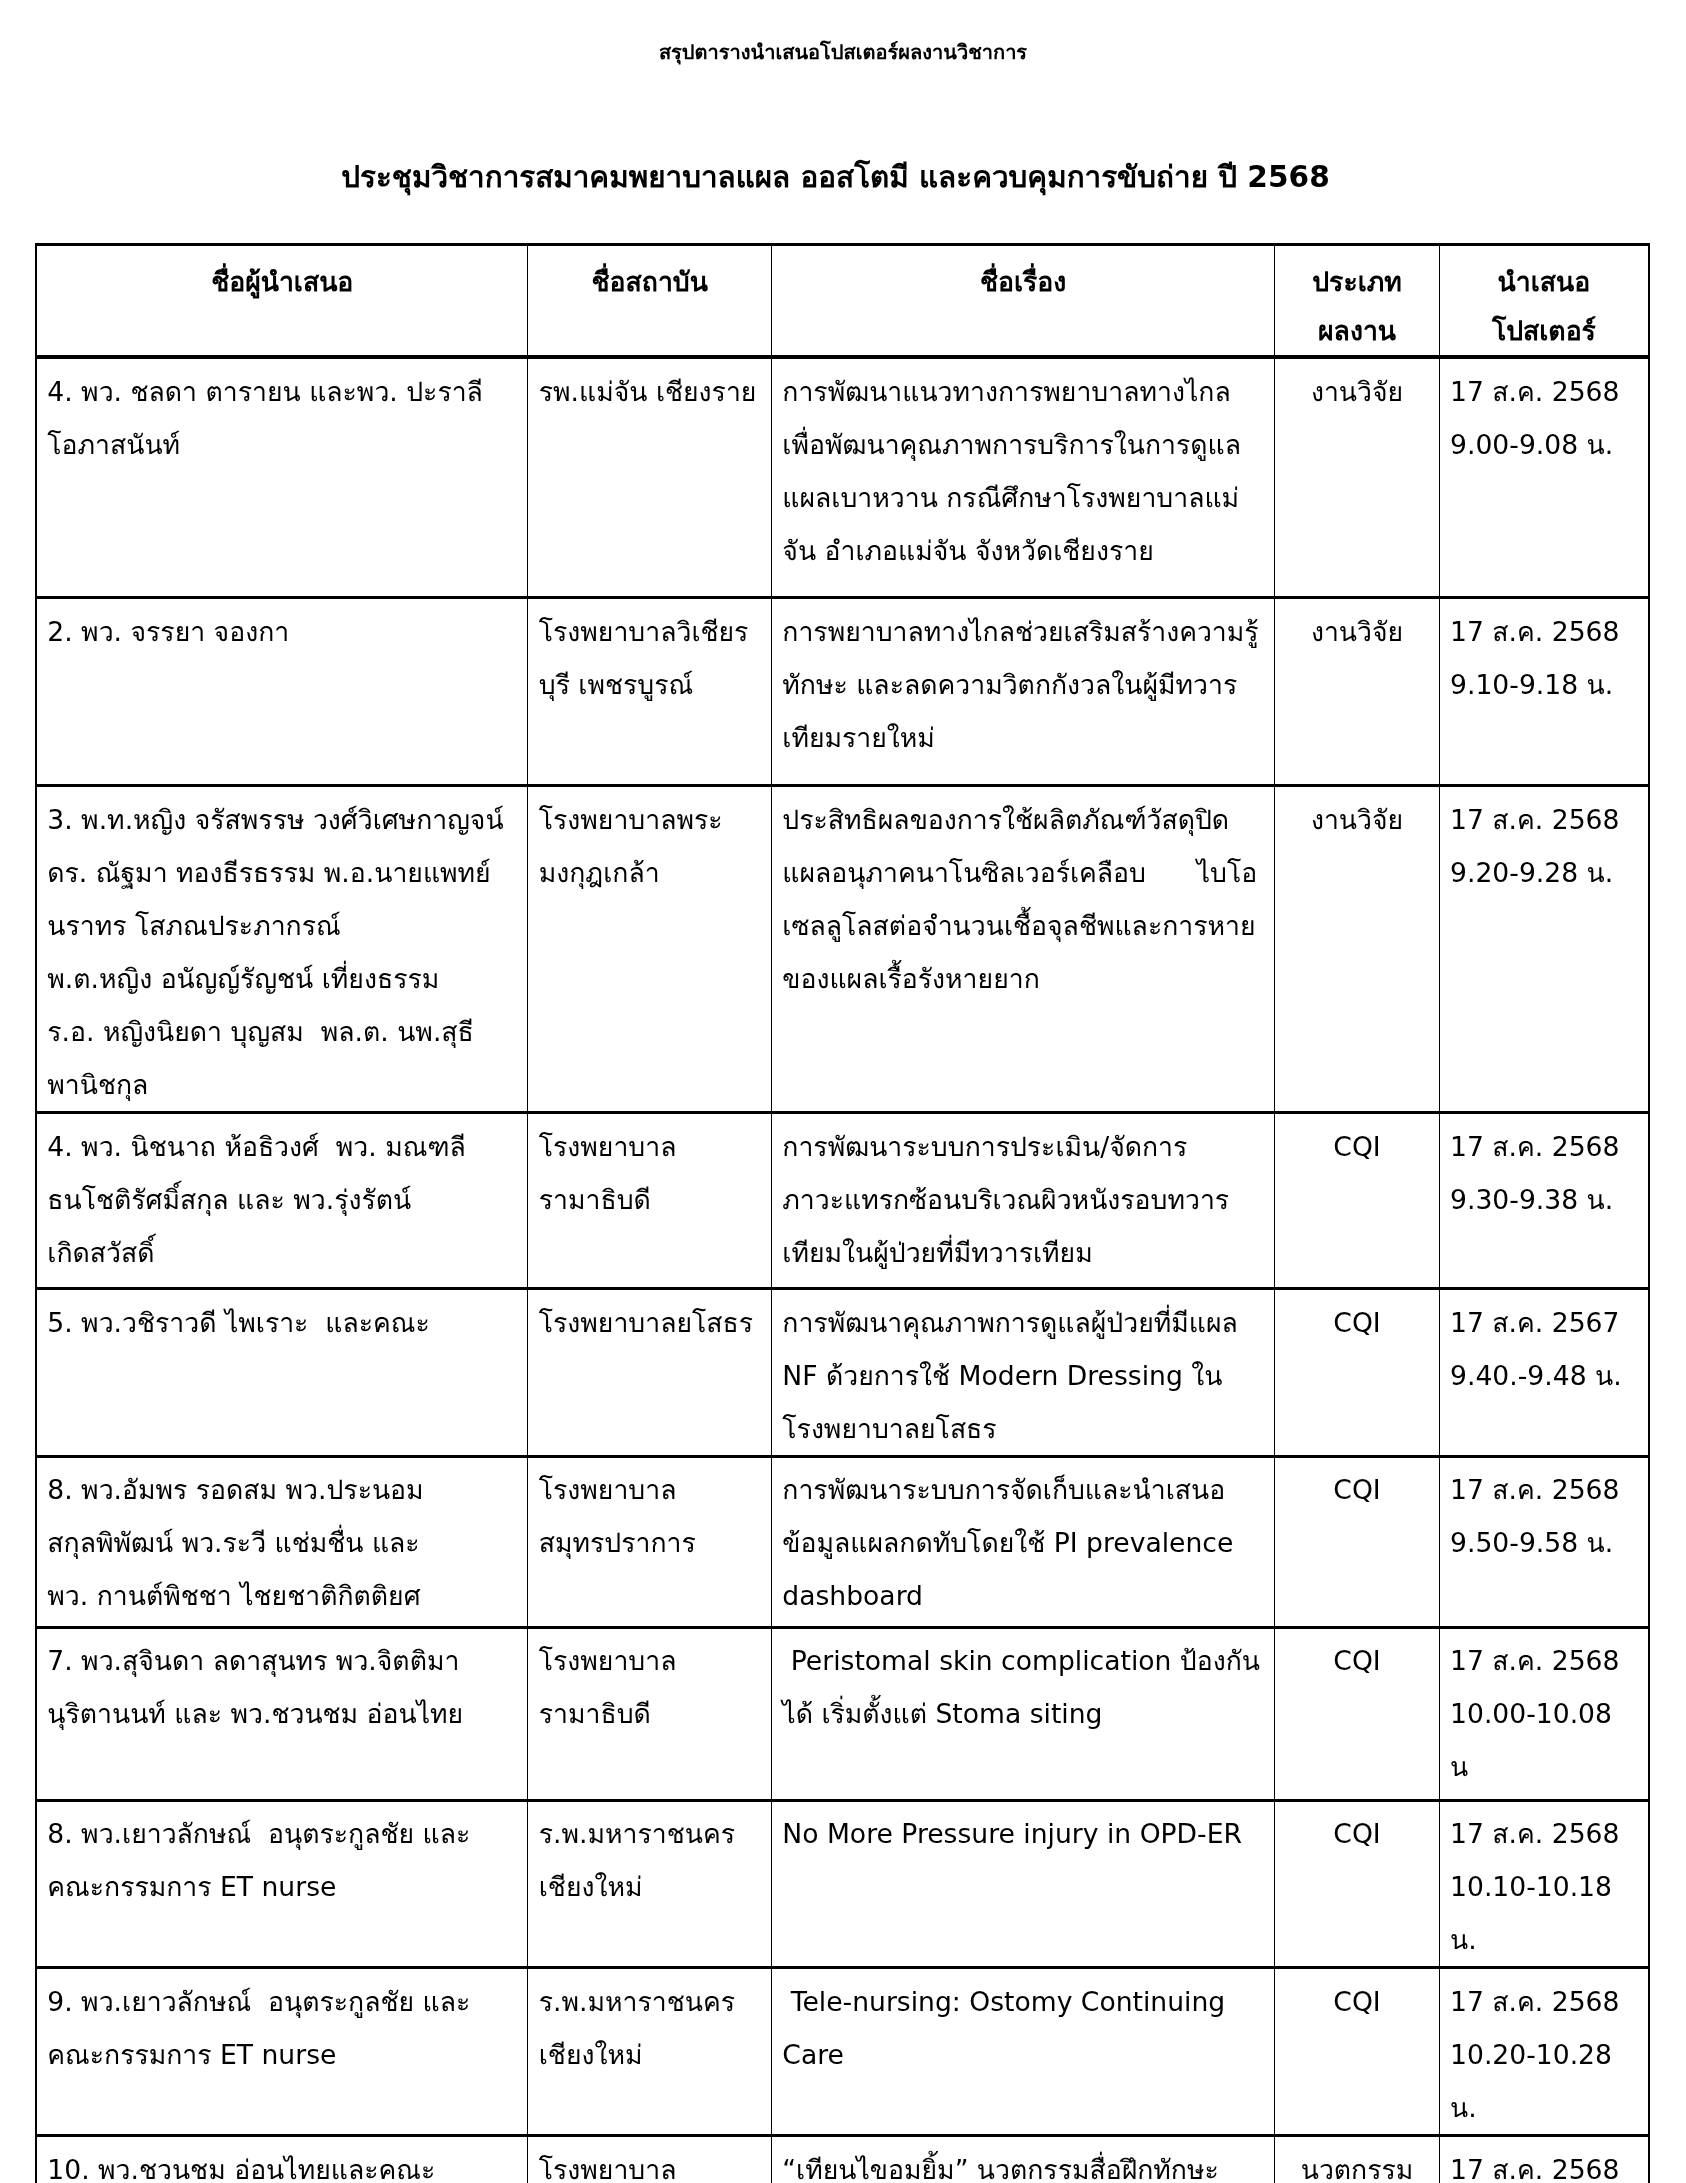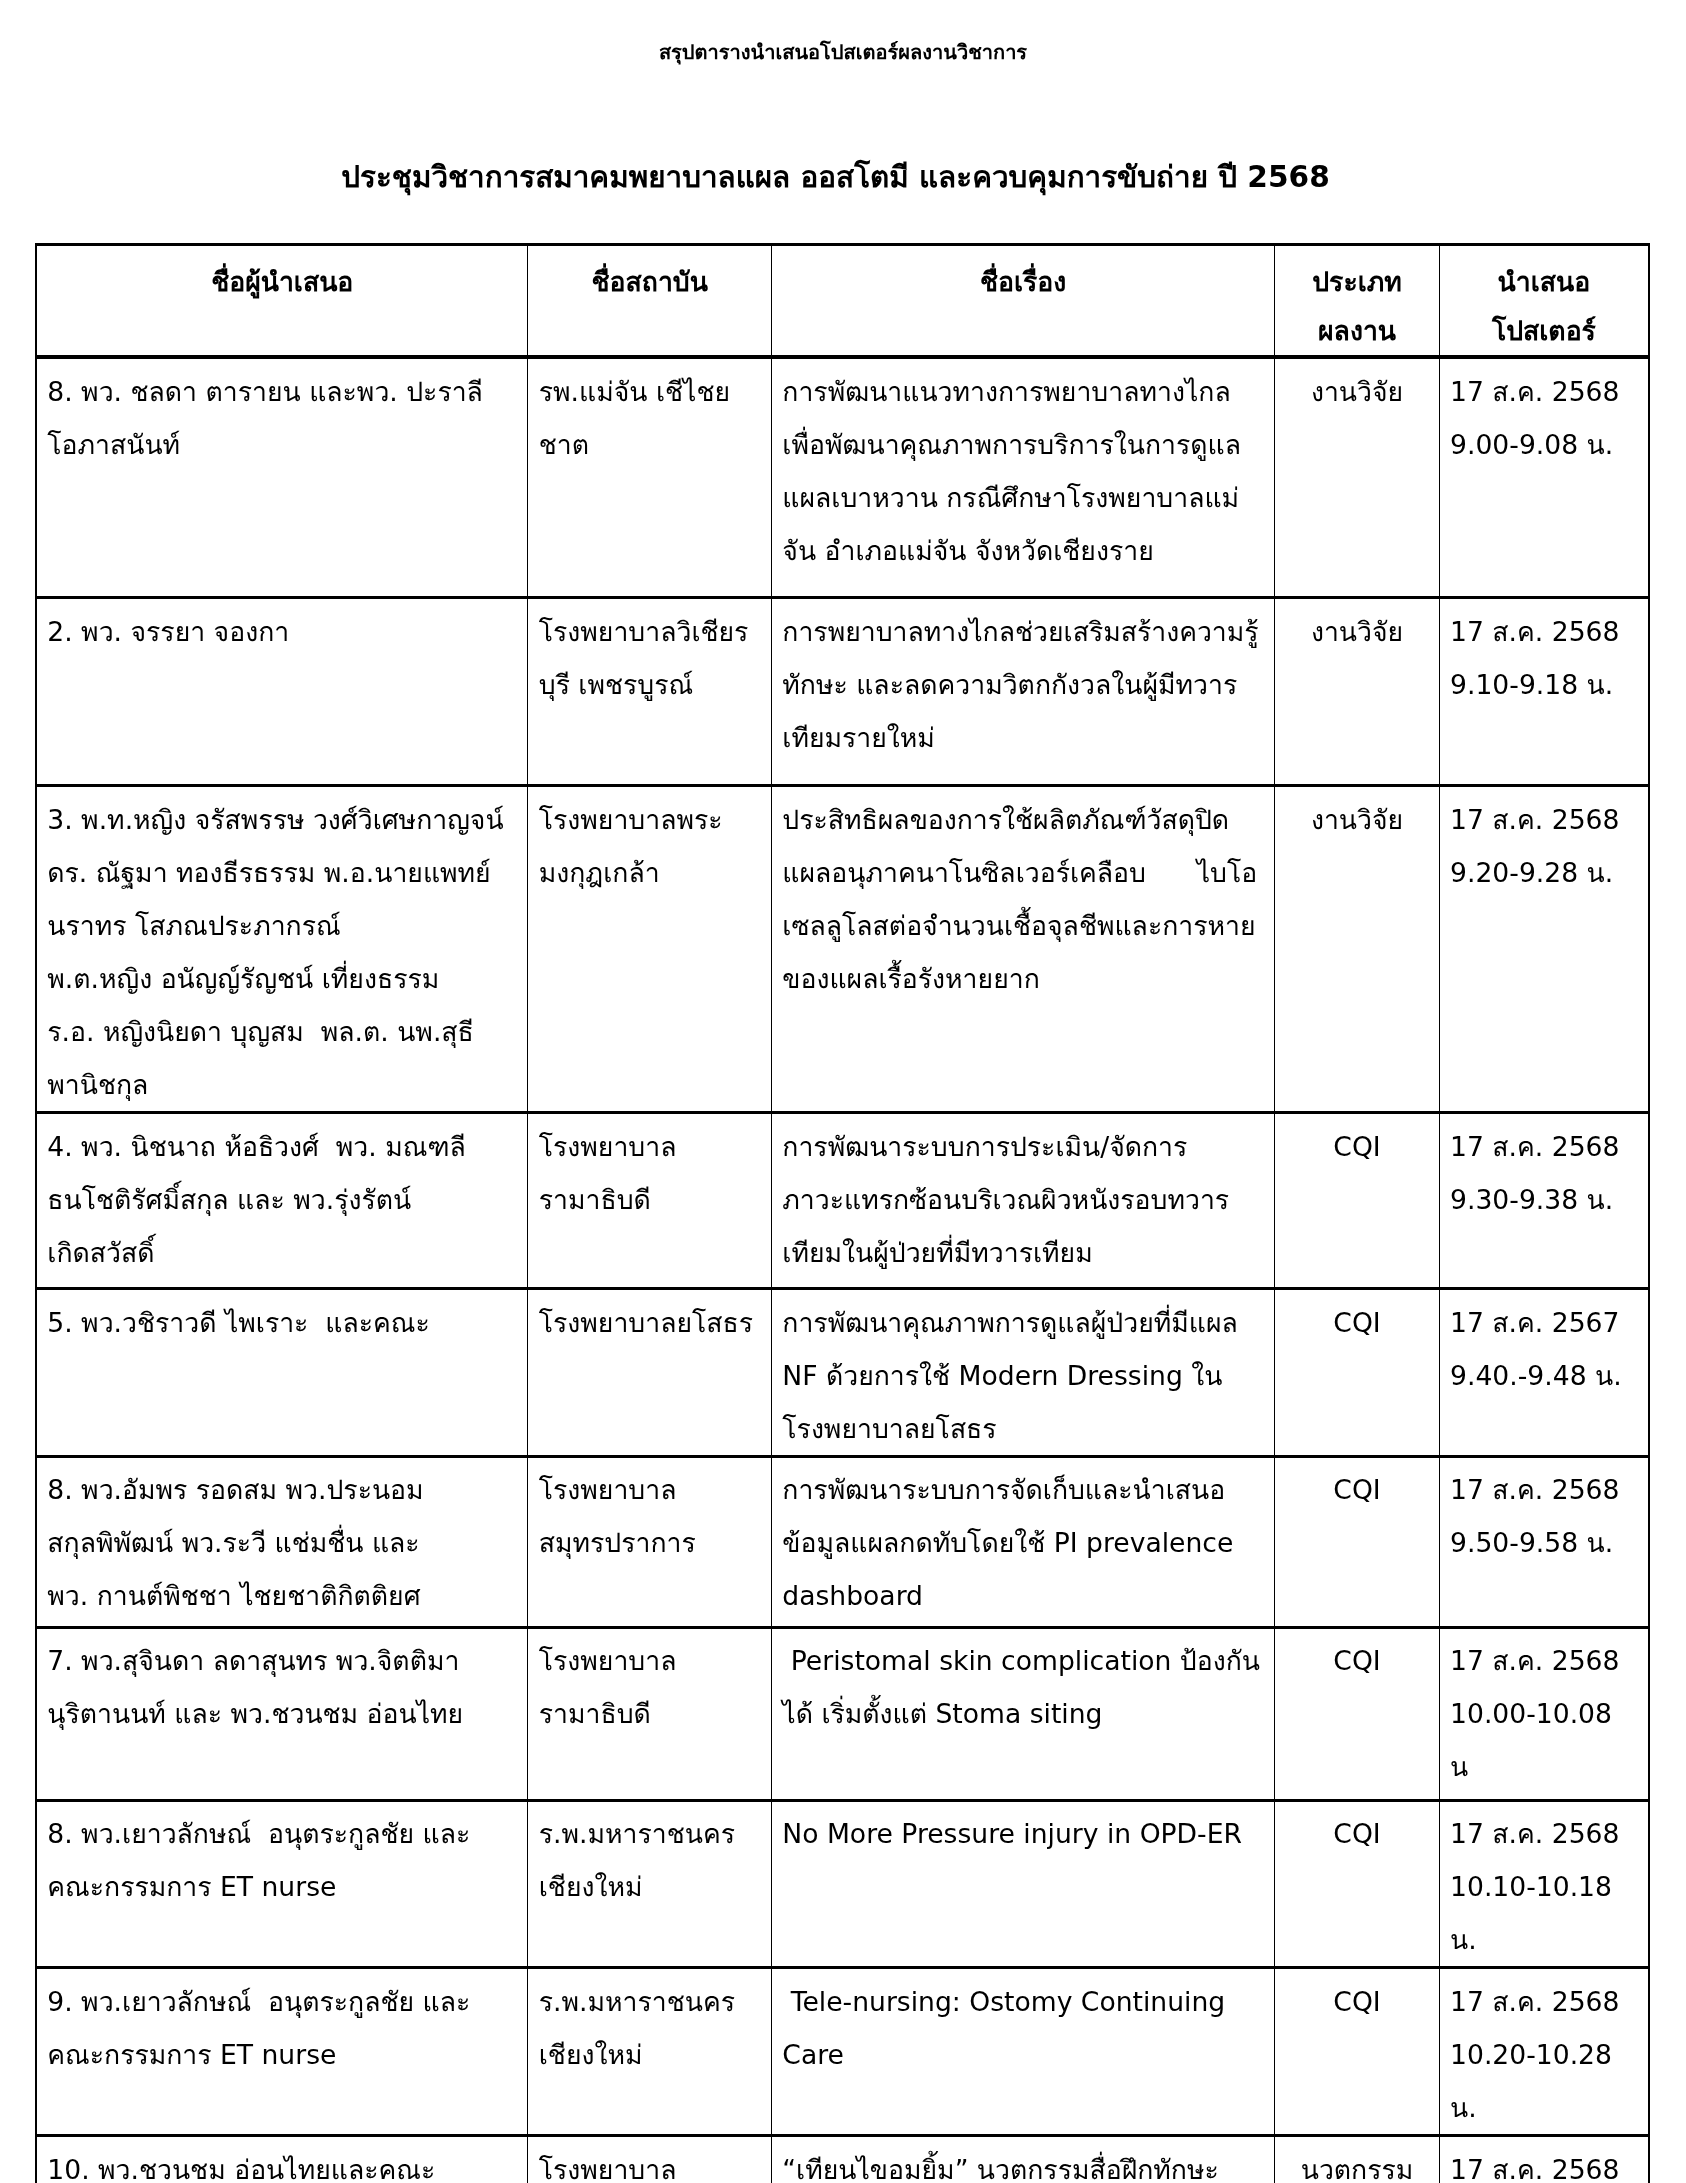--- a/index.html
+++ b/index.html
@@ -101,23 +101,23 @@
         <th>ชื่อผู้นำเสนอ</th>
         <th>ชื่อสถาบัน</th>
         <th>ชื่อเรื่อง</th>
         <th>ประเภท
 ผลงาน</th>
         <th>นำเสนอโปสเตอร์</th>
       </tr>
     </thead>
     <tbody>
       <tr class="r0">
-        <td class="cell-presenter">8. พว. ชลดา ตารายน และพว. ปะราลี
+        <td class="cell-presenter">4. พว. ชลดา ตารายน และพว. ปะราลี
 โอภาสนันท์</td>
-        <td class="cell-institution">รพ.แม่จัน เชีไชยชาต</td>
+        <td class="cell-institution">รพ.แม่จัน เชียงราย</td>
         <td class="cell-topic">การพัฒนาแนวทางการพยาบาลทางไกล
 เพื่อพัฒนาคุณภาพการบริการในการดูแล
 แผลเบาหวาน กรณีศึกษาโรงพยาบาลแม่
 จัน อำเภอแม่จัน จังหวัดเชียงราย</td>
         <td class="cell-type">งานวิจัย</td>
         <td class="cell-poster">17 ส.ค. 2568
 9.00-9.08 น.</td>
       </tr>
       <tr class="r1">
         <td class="cell-presenter">2. พว. จรรยา จองกา</td>

